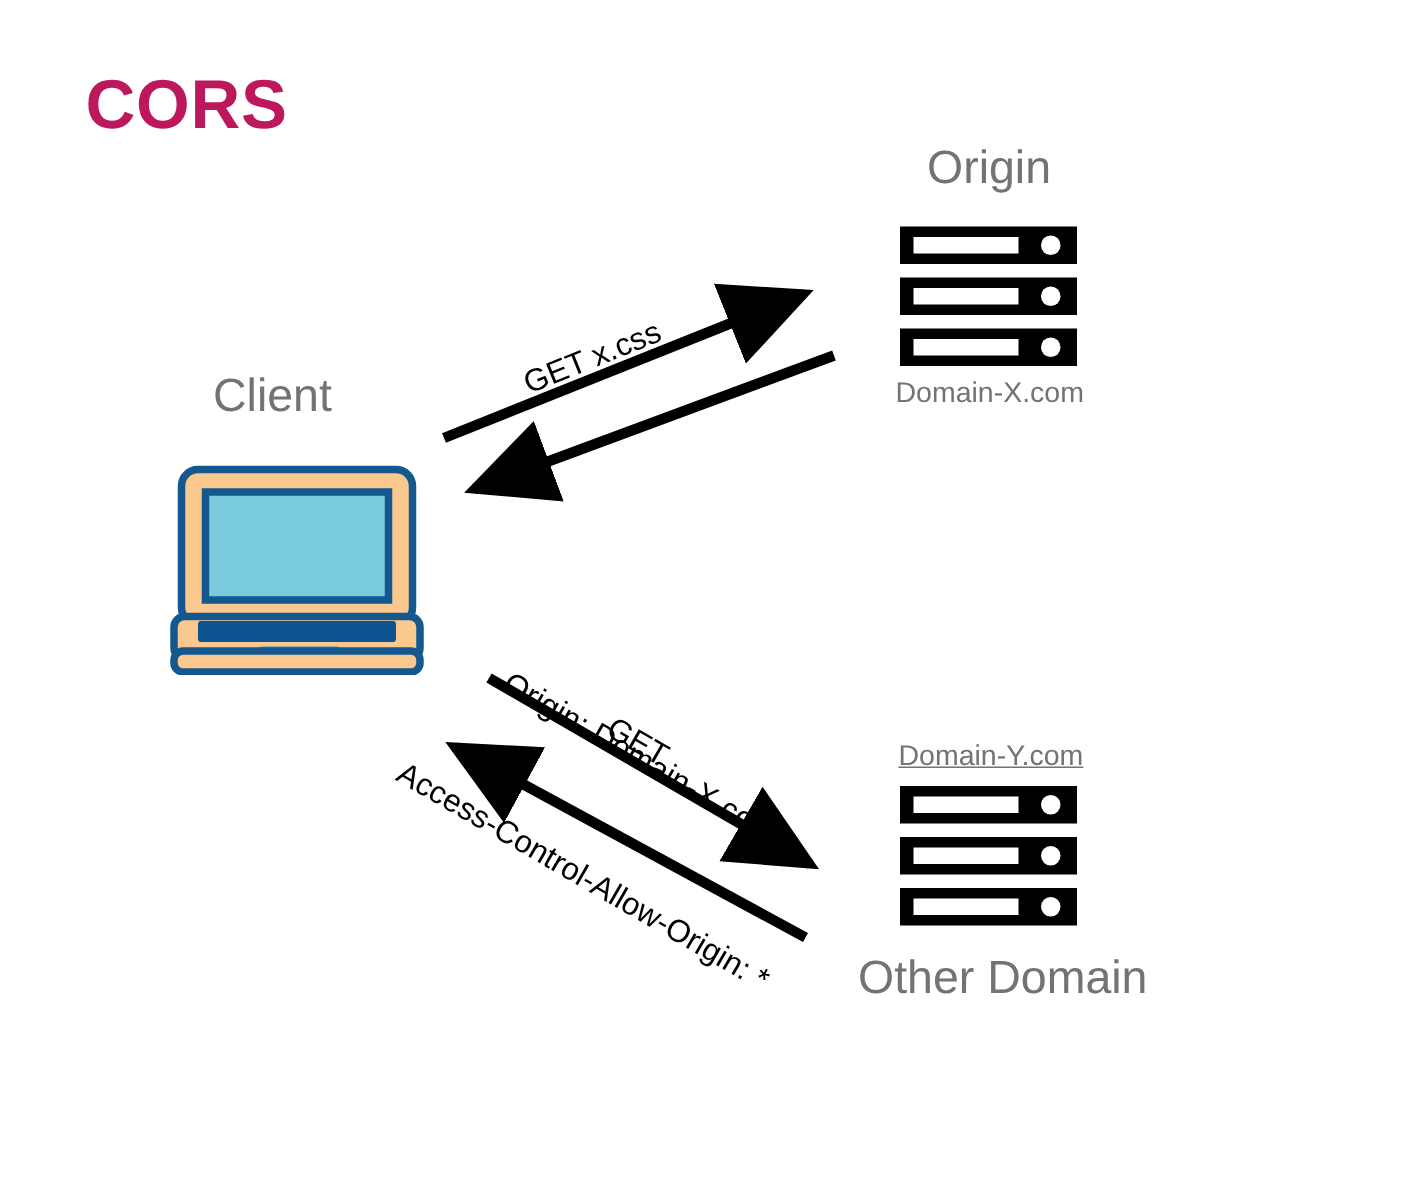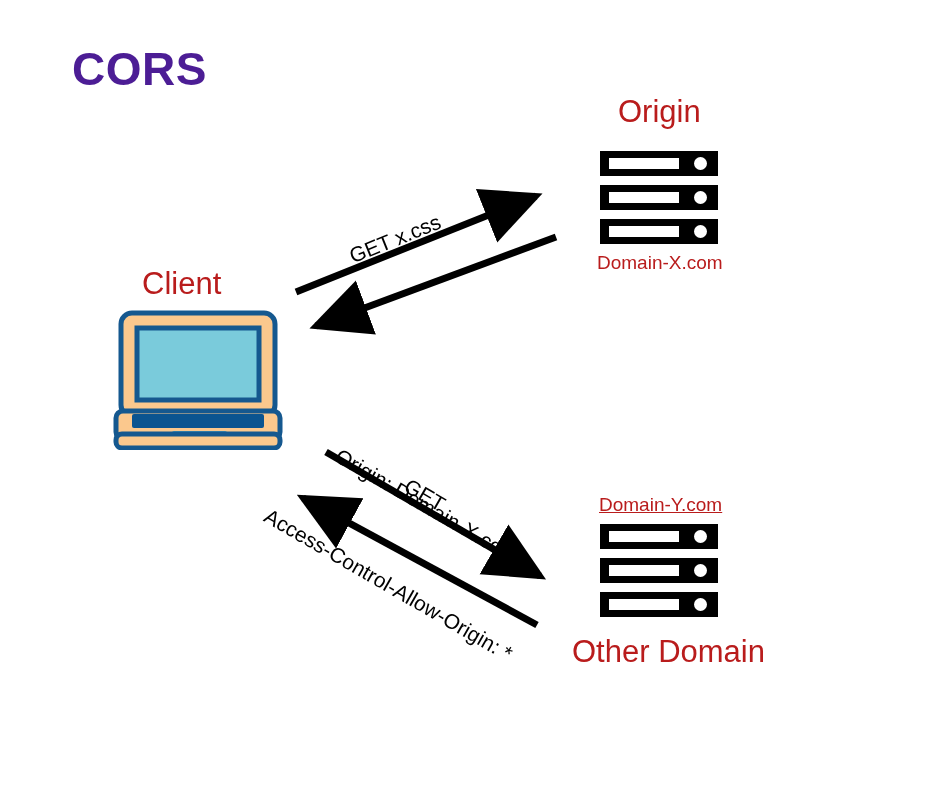--- a/index.html
+++ b/index.html
@@ -19,43 +19,43 @@
   #canvas {
     position: absolute;
     left: 0; top: 0;
     width: 940px;
     height: 788px;
   }
 
   
   #title {
     position: absolute;
-    left: 72px;
+    left: 57px;
     top: 42px;
     font-size: 46px;
     font-weight: bold;
     letter-spacing: 0.5px;
-    color: #4c1d95;
+    color: #be185d;
     white-space: nowrap;
   }
 
   
   .label {
     position: absolute;
     white-space: nowrap;
-    color: #b91c1c;
+    color: #737373;
   }
   .heading {
     font-size: 31px;
   }
   .domain {
     font-size: 19px;
   }
 
-  #client-label   { left: 142px; top: 246px; margin-top: 20px; }
+  #client-label   { left: 142px; top: 246px; }
   #origin-label   { left: 618px; top: 94px;  }
   #domain-x-label { left: 597px; top: 252px; }
   #domain-y-label { left: 599px; top: 494px; text-decoration: underline; }
   #other-domain-label { left: 572px; top: 634px; }
 
   
   .server-stack {
     position: absolute;
     width: 118px;
   }

